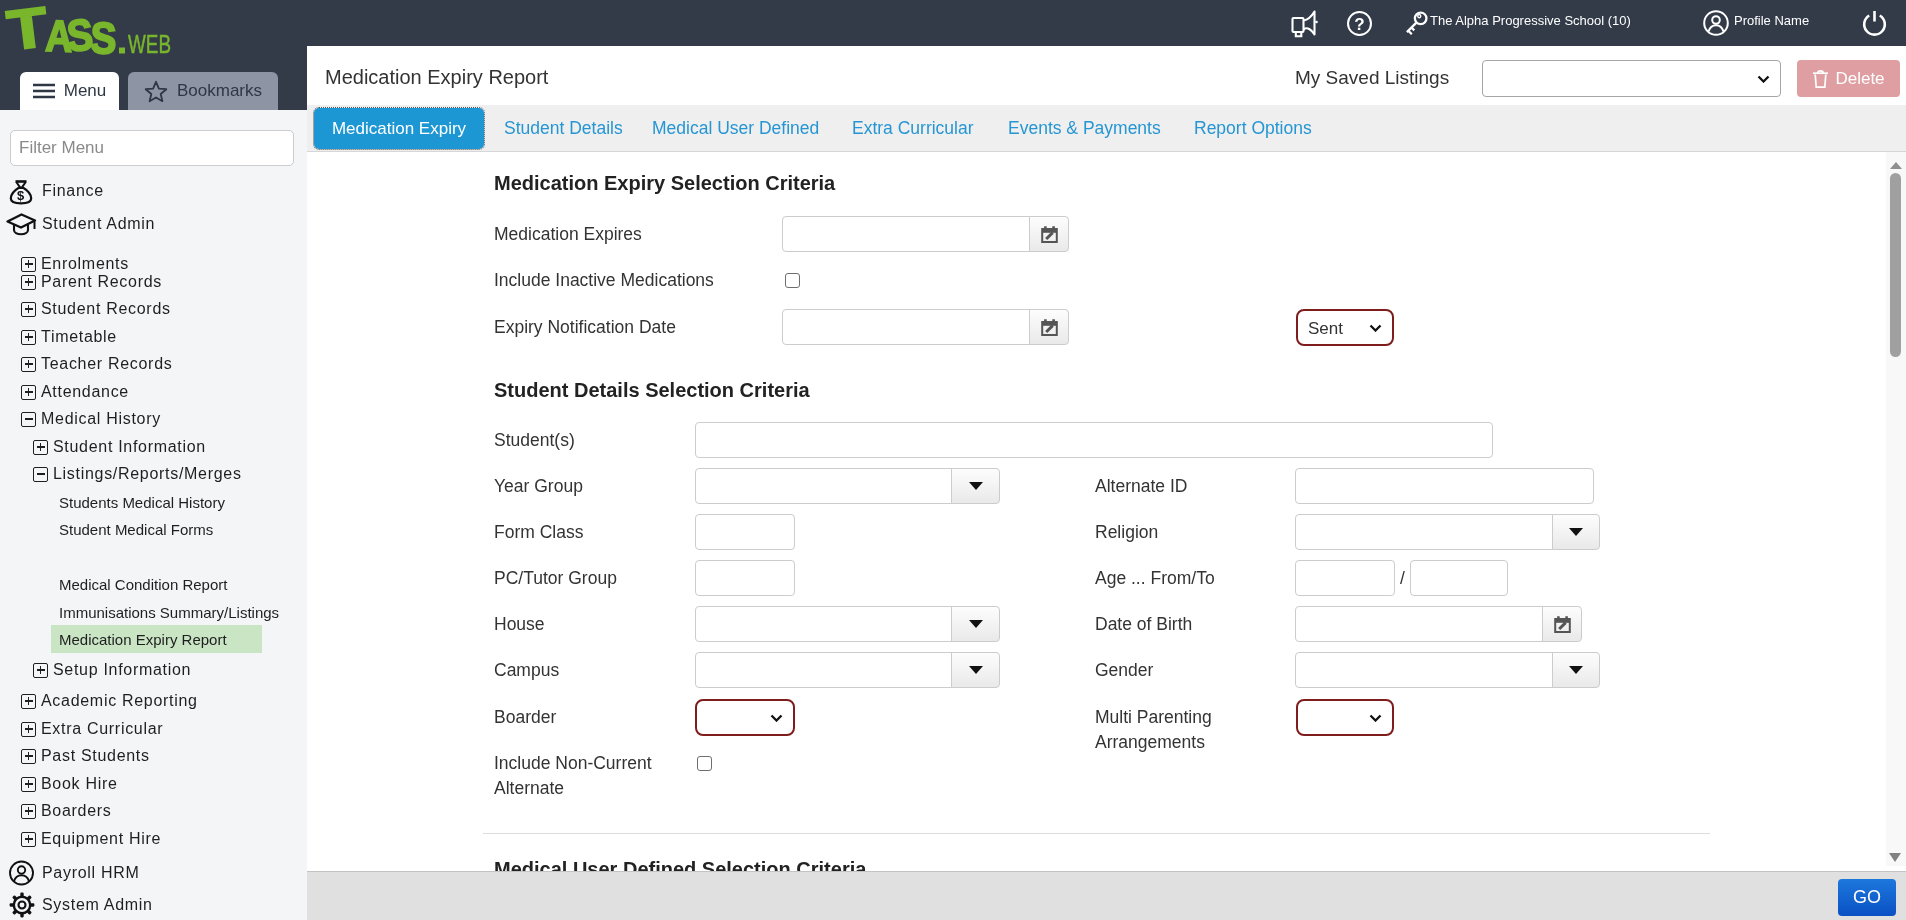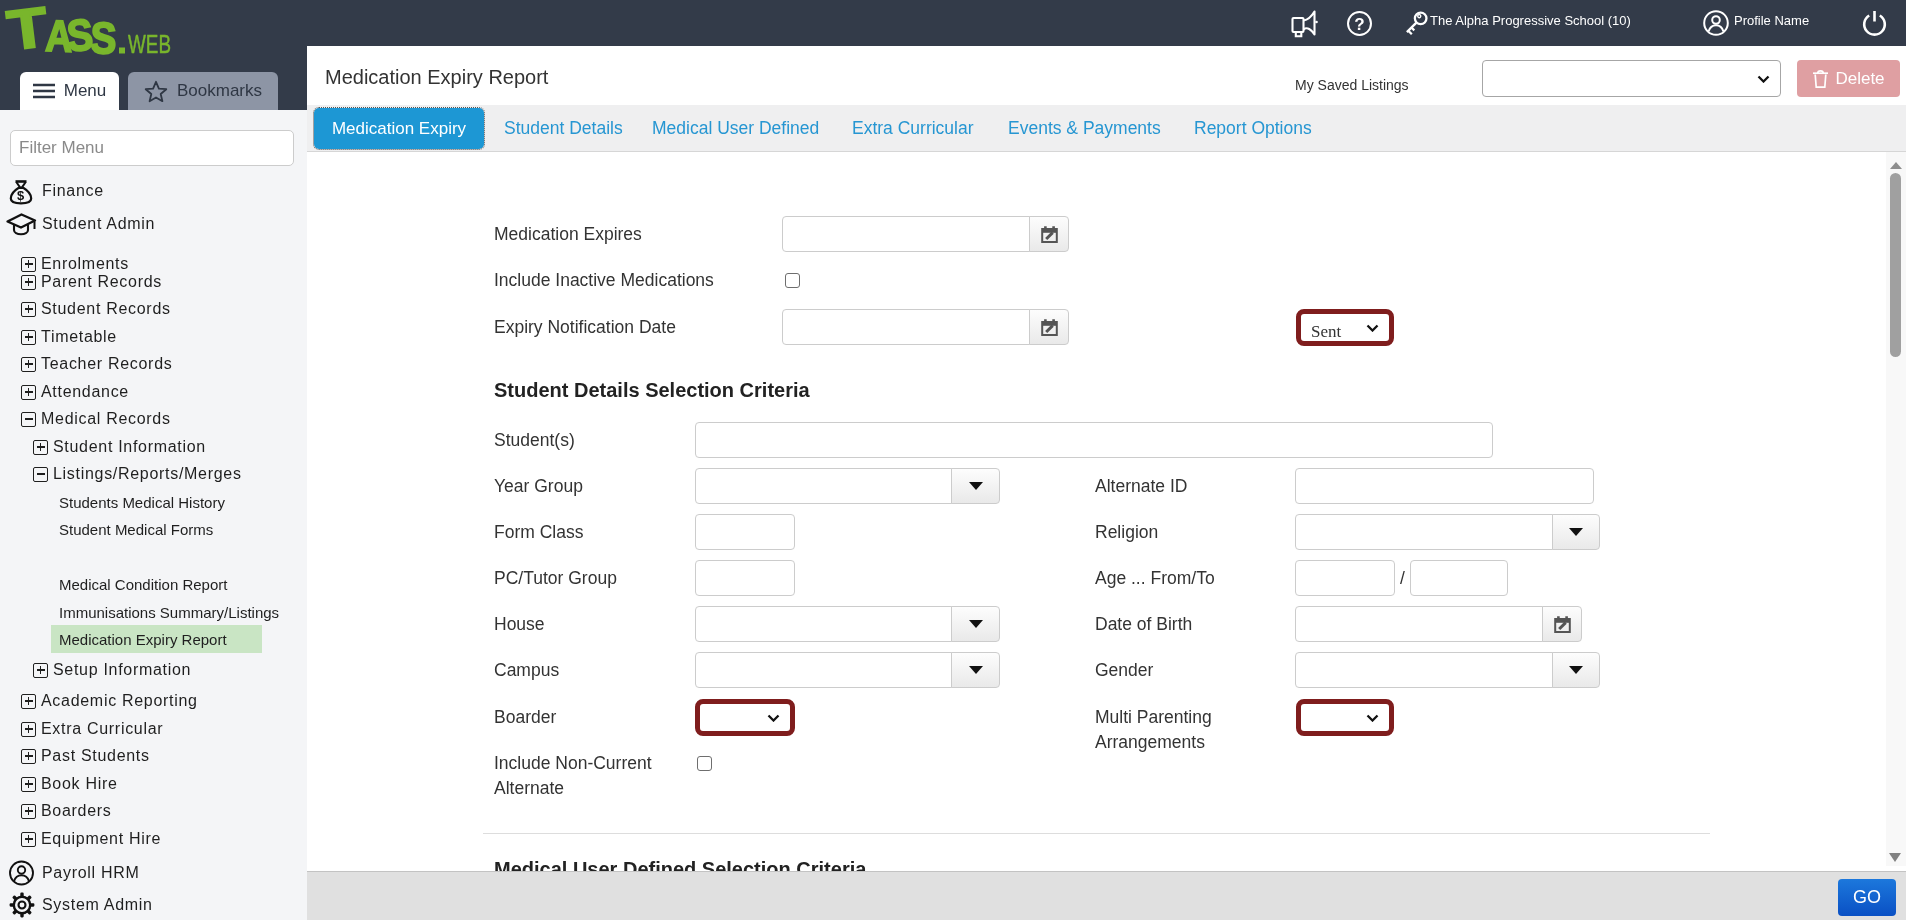--- a/index.html
+++ b/index.html
@@ -20,37 +20,37 @@
 .mrow { position:absolute; left:0; width:307px; height:28px; font-size:16px; letter-spacing:0.7px; color:#1f1f1f; }
 .mrow span.t { position:absolute; top:50%; transform:translateY(-50%); white-space:nowrap; }
 .mrow.leaf { font-size:15px; letter-spacing:0; }
 .pm { position:absolute; top:50%; margin-top:-7.5px; width:15px; height:15px; border:1.5px solid #1f1f1f; border-radius:2px; }
 .pm:before { content:""; position:absolute; left:2.5px; right:2.5px; top:50%; margin-top:-0.75px; height:1.5px; background:#1f1f1f; }
 .pm.plus:after { content:""; position:absolute; top:2.5px; bottom:2.5px; left:50%; margin-left:-0.75px; width:1.5px; background:#1f1f1f; }
 .micon { position:absolute; left:8px; top:50%; transform:translateY(-50%); }
 
 #hdr { position:absolute; left:307px; top:46px; width:1599px; height:59px; background:#fff; }
 #hdr h1 { position:absolute; left:18px; top:20px; font-size:20px; font-weight:400; color:#333; }
-#savedlbl { position:absolute; left:988px; top:31px; font-size:14px; color:#333; }
+#savedlbl { position:absolute; left:988px; top:21px; font-size:19px; color:#333; }
 #savedsel { position:absolute; left:1175px; top:14px; width:299px; height:37px; background:#fff; border:1px solid #a6a6a6; border-radius:4px; }
 #delbtn { position:absolute; left:1490px; top:14px; width:103px; height:37px; background:#df9fa2; border-radius:4px; color:#fff; font-size:17px; display:flex; align-items:center; justify-content:center; gap:6px; }
 
 #tabs { position:absolute; left:307px; top:105px; width:1599px; height:47px; background:#efeff0; border-bottom:1px solid #d6d6d6; }
 .ctab { position:absolute; top:0; height:47px; display:flex; align-items:center; font-size:17.5px; color:#2696d2; white-space:nowrap; }
 #acttab { position:absolute; left:7px; top:3px; width:170px; height:41px; background:#1d97d4; border-radius:5px; color:#fff; font-size:17px; display:flex; align-items:center; justify-content:center; outline:1px dotted #555; }
 
 #content { position:absolute; left:307px; top:152px; width:1579px; height:722px; background:#fff; }
 .h2 { position:absolute; left:187px; font-size:20px; font-weight:700; color:#222; }
 .lbl { position:absolute; font-size:17.5px; color:#333; white-space:nowrap; }
 .inp { position:absolute; height:36px; background:#fff; border:1px solid #ccc; border-radius:4px; }
 .inp.rflat { border-top-right-radius:0; border-bottom-right-radius:0; }
 .wbtn { position:absolute; height:36px; border:1px solid #ccc; border-radius:0 4px 4px 0; background:linear-gradient(#fdfdfd,#e9e9e9); display:flex; align-items:center; justify-content:center; }
 .tri { width:0; height:0; border-left:7px solid transparent; border-right:7px solid transparent; border-top:8px solid #111; }
 .cb { position:absolute; width:15px; height:15px; border:1.5px solid #6e6e6e; border-radius:3px; background:#fff; }
-.sel { position:absolute; height:37px; background:#fff; border:5px solid #7f1d1d; border-radius:8px;font-family:Liberation Serif, serif; }
+.sel { position:absolute; height:37px; background:#fff; border:2px solid #7f1d1d; border-radius:8px; }
 .chev { position:absolute; top:50%; margin-top:-4px; right:10px; }
 
 #footer { position:absolute; left:307px; top:871px; width:1599px; height:49px; background:#e0e0e0; border-top:1px solid #c3c3c3; }
 #gobtn { position:absolute; left:1531px; top:7px; width:58px; height:37px; border-radius:4px; background:linear-gradient(#1c78dc,#0a50c4); color:#fff; font-size:18px; display:flex; align-items:center; justify-content:center; }
 
 #sbar { position:absolute; left:1886px; top:152px; width:20px; height:714px; background:#f8f8f8; }
 #sbthumb { position:absolute; left:4px; top:21px; width:11px; height:184px; background:#a0a0a0; border-radius:6px; }
 </style>
 </head>
 <body>
@@ -155,21 +155,21 @@
   <div class="mrow" style="top:240px">
       <span class="pm plus" style="left:21px"></span>
       <span class="t" style="left:41px">Teacher Records</span>
     </div>
   <div class="mrow" style="top:268px">
       <span class="pm plus" style="left:21px"></span>
       <span class="t" style="left:41px">Attendance</span>
     </div>
   <div class="mrow" style="top:295px">
       <span class="pm" style="left:21px"></span>
-      <span class="t" style="left:41px">Medical Records</span>
+      <span class="t" style="left:41px">Medical History</span>
     </div>
   <div class="mrow" style="top:323px">
       <span class="pm plus" style="left:33px"></span>
       <span class="t" style="left:53px">Student Information</span>
     </div>
   <div class="mrow" style="top:350px">
       <span class="pm" style="left:33px"></span>
       <span class="t" style="left:53px">Listings/Reports/Merges</span>
     </div>
   <div class="mrow leaf" style="top:378px">
@@ -261,20 +261,21 @@
 </div>
 <div id="tabs">
   <div id="acttab">Medication Expiry</div>
   <div class="ctab" style="left:197px">Student Details</div>
   <div class="ctab" style="left:345px">Medical User Defined</div>
   <div class="ctab" style="left:545px">Extra Curricular</div>
   <div class="ctab" style="left:701px">Events &amp; Payments</div>
   <div class="ctab" style="left:887px">Report Options</div>
 </div>
 <div id="content">
+  <div class="h2" style="top:20px">Medication Expiry Selection Criteria</div>
 
   <div class="lbl" style="left:187px;top:72px">Medication Expires</div>
   <div class="inp rflat" style="left:475px;top:64px;width:248px"></div>
   <div class="wbtn calb" style="left:722px;top:64px;width:40px">
     <svg width="19" height="19" viewBox="0 0 19 19">
         <rect x="2.2" y="4" width="14.6" height="13" fill="none" stroke="#555" stroke-width="2"></rect>
         <rect x="2.2" y="4" width="14.6" height="3.8" fill="#555"></rect>
         <path d="M5.4 1.2 V4.4 M13.6 1.2 V4.4" stroke="#555" stroke-width="2.6" fill="none"></path>
         <path d="M6.2 14 L12.7 7.7" stroke="#555" stroke-width="3" fill="none"></path>
       </svg>

